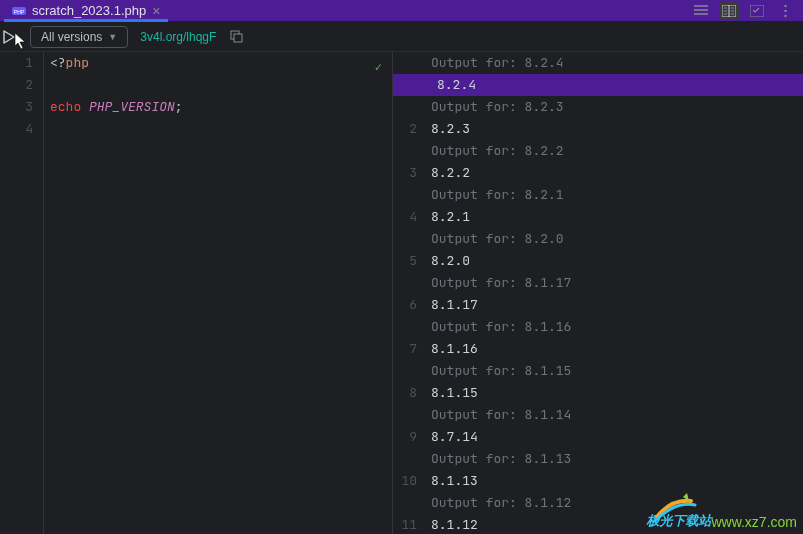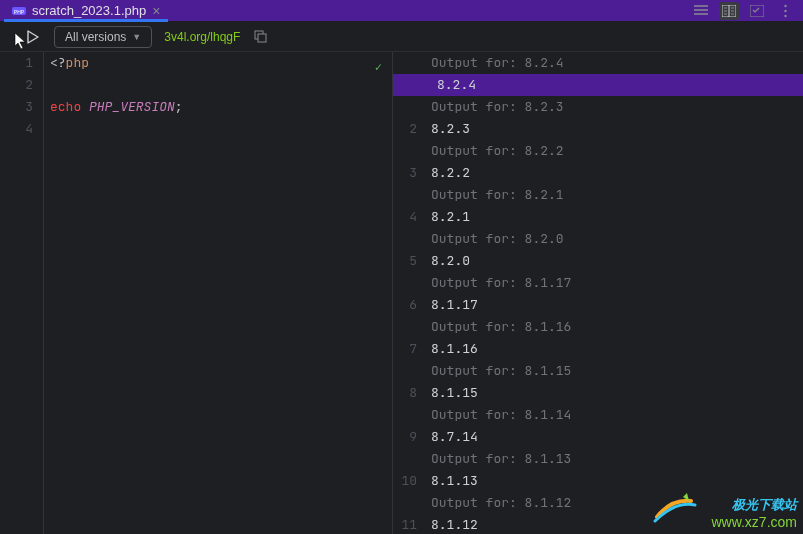--- a/index.html
+++ b/index.html
@@ -52,41 +52,41 @@
     .top-icon {
       width: 20px; height: 18px;
       display: flex; align-items: center; justify-content: center;
       color: #bcbec4;
     }
     .toolbar {
       height: 30px;
       display: flex;
       align-items: center;
       gap: 12px;
-      padding: 0 24px;
+      padding: 0 0;
       background: #1e1f22;
       border-bottom: 1px solid #2b2d30;
     }
     .run-btn {
       width: 18px; height: 18px;
       display: flex; align-items: center; justify-content: center;
       color: #bcbec4;
     }
     .version-select {
       display: flex;
       align-items: center;
       gap: 6px;
       padding: 3px 10px;
       border: 1px solid #4e5157;
       border-radius: 4px;
       color: #bcbec4;
       font-size: 12px;
     }
     .chev { font-size: 9px; color: #868a91; }
-    .url { color: #84cc16; font-size: 12px; }
+    .url { color: #14b8a6; font-size: 12px; }
     .copy-icon {
       width: 16px; height: 16px;
       display: flex; align-items: center; justify-content: center;
       color: #868a91;
     }
     .cursor {
       position: absolute;
       left: 14px; top: 32px;
       width: 14px; height: 18px;
       color: #fff;
@@ -151,21 +151,21 @@
     .out-value { color: #ced0d6; }
     .out-row.selected {
       background: #4c1d95;
       margin-left: -38px;
       padding-left: 44px;
     }
     .watermark {
       position: absolute;
       right: 6px; bottom: 4px;
       display: flex;
-      flex-direction: column;
+      flex-direction: row;
       align-items: flex-end;
       gap: 0;
       pointer-events: none;
     }
     .wm-text1 { color: #36c5f0; font-size: 13px; font-style: italic; font-weight: bold; }
     .wm-text2 { color: #86d63b; font-size: 14px; font-weight: normal; }
     .wm-swoosh {
       position: absolute;
       right: 100px; bottom: 2px;
     }

